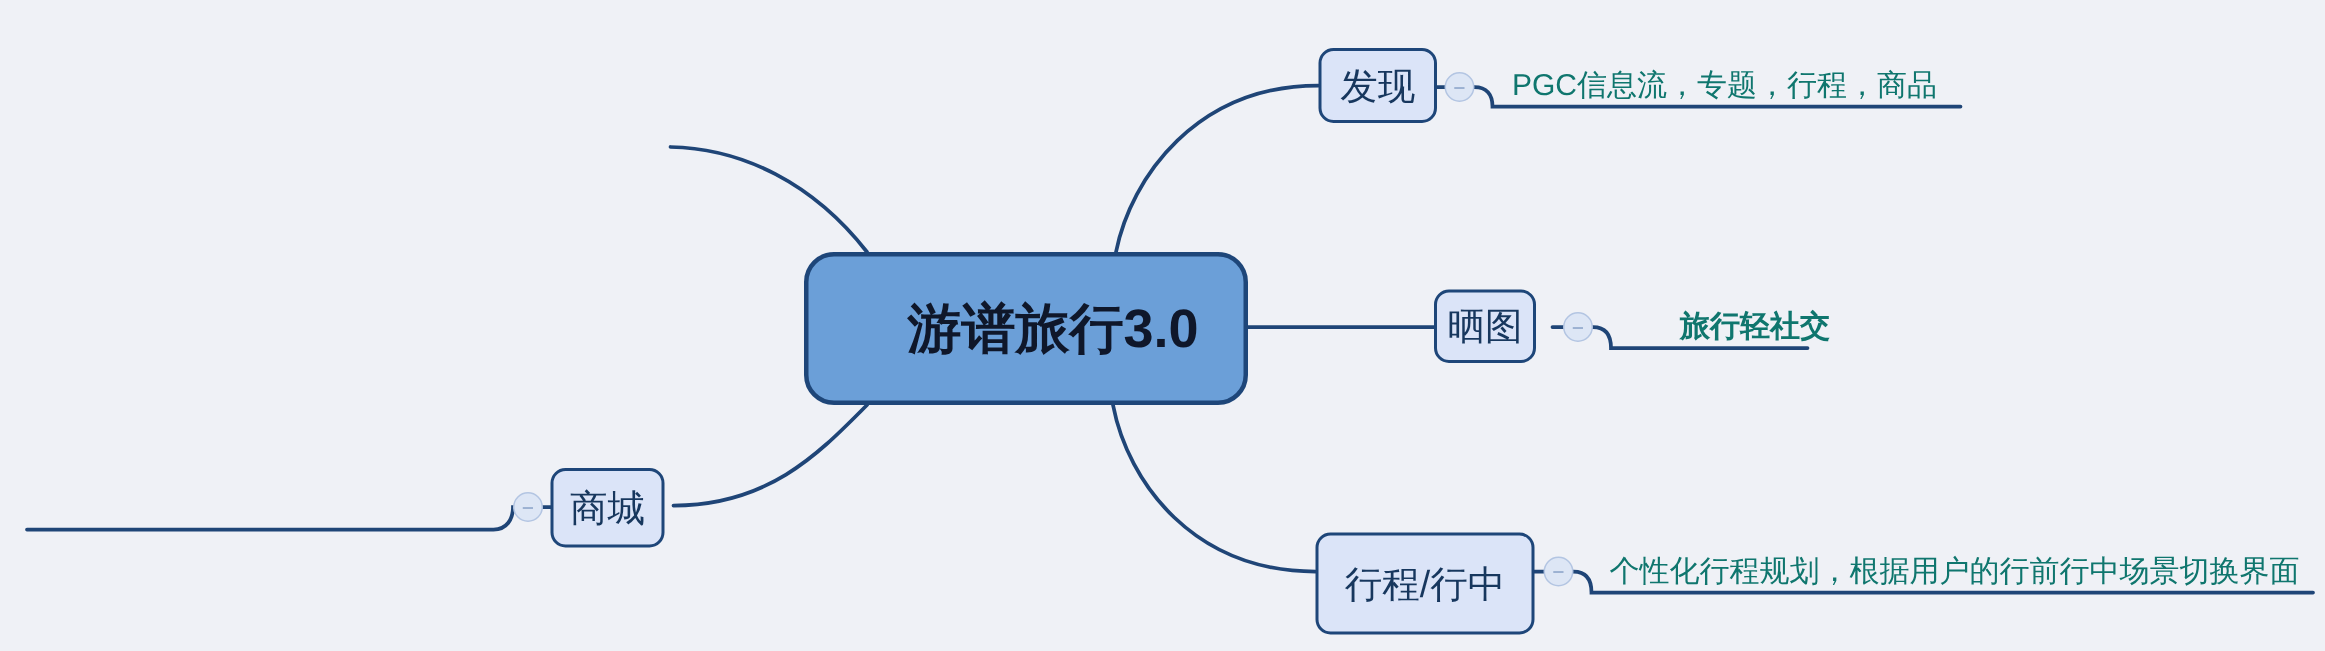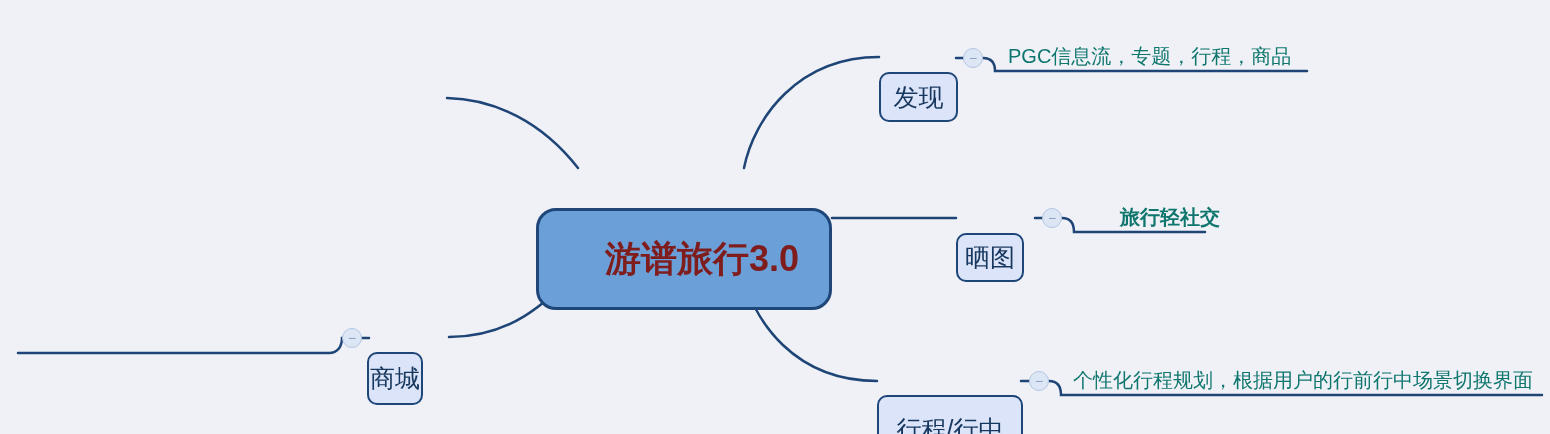--- a/index.html
+++ b/index.html
@@ -8,32 +8,32 @@
     background:#eff1f6; overflow:hidden;
     font-family:"Liberation Sans", sans-serif;
   }
   svg.edges { position:absolute; left:0; top:0; width:1550px; height:434px; }
   svg.edges path { fill:none; stroke:#1f4577; stroke-width:2.5; stroke-linecap:round; }
 
   .node {
     position:absolute; box-sizing:border-box;
     display:flex; align-items:center; justify-content:center;
     background:#dbe4f8; border:2.5px solid #1e4679; border-radius:10px;
-    color:#17375e; font-size:25px; white-space:nowrap; cursor:default;margin-top:40px;
+    color:#17375e; font-size:25px; white-space:nowrap; cursor:default;
   }
   .node.root {
     background:#6b9fd8; border-width:3px; border-radius:20px;
-    color:#7f1d1d; font-size:36px; font-weight:600;padding-left:36px;
+    color:#0f172a; font-size:36px; font-weight:600;padding-left:36px;
   }
   #node-root            { left:536px; top:168px; width:296px; height:102px; }
   #node-personal-center { left:313px; top:75px;  width:134px; height:47px; font-size:24px; }
   #node-discover        { left:879px; top:32px;  width:79px;  height:50px; }
   #node-photos          { left:956px; top:193px; width:68px;  height:49px; }
   #node-itinerary       { left:877px; top:355px; width:146px; height:68px; }
-  #node-mall            { left:367px; top:312px; width:56px;  height:53px; }
+  #node-mall            { left:367px; top:312px; width:76px;  height:53px; }
 
   .collapse {
     position:absolute; box-sizing:border-box; width:20px; height:20px;
     border-radius:50%; background:#dde6f5; border:1.5px solid #b3c5e2;
     color:#8aa3c8; font-size:14px; line-height:1;
     display:flex; align-items:center; justify-content:center; cursor:pointer;
   }
   #collapse-discover  { left:963px;  top:48px;  }
   #collapse-photos    { left:1042px; top:208px; }
   #collapse-itinerary { left:1029px; top:371px; }

